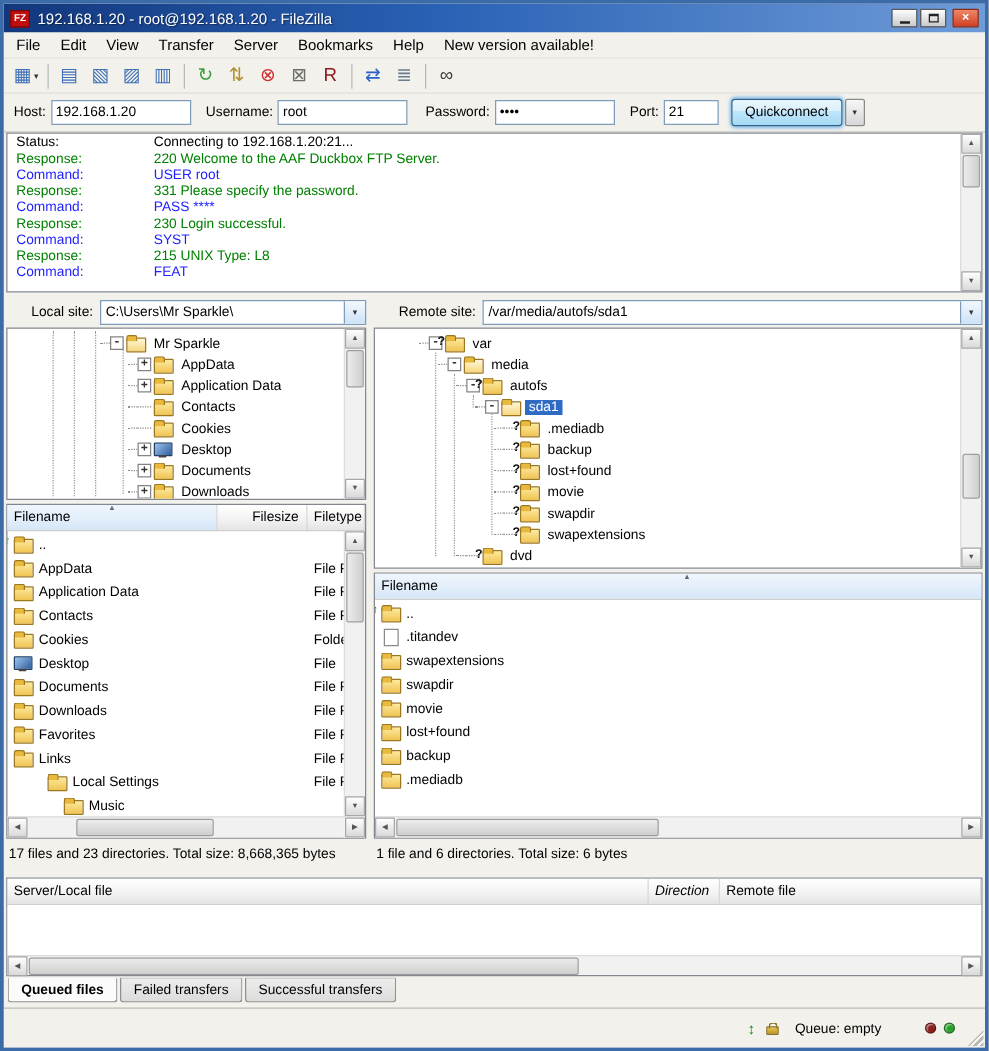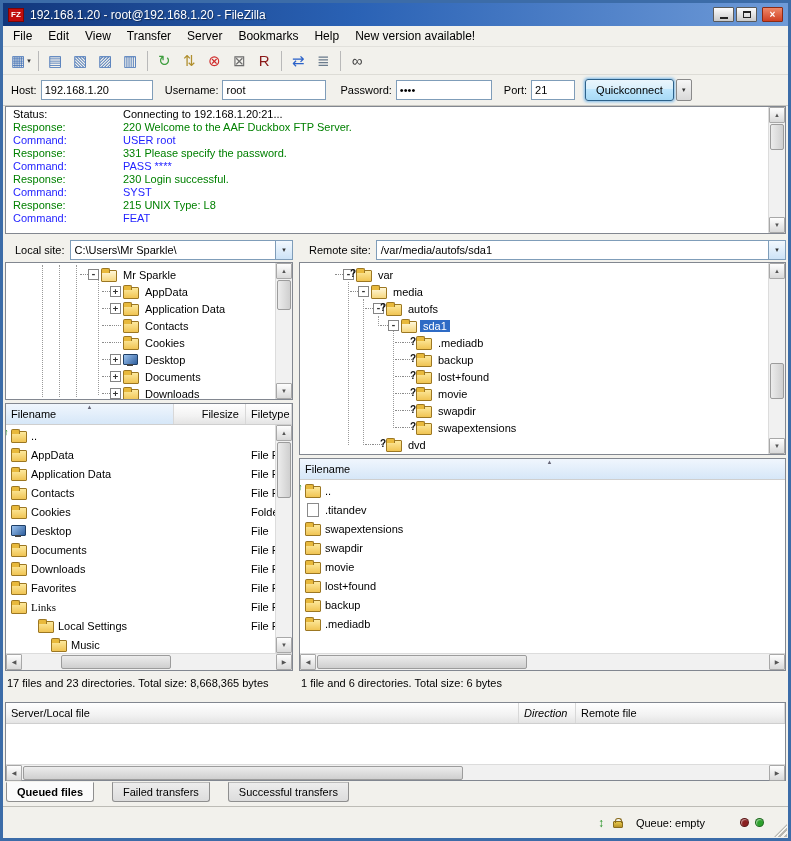--- a/index.html
+++ b/index.html
@@ -48,21 +48,21 @@
   .vscroll .sbtn{left:0}.vscroll .up{top:0}.vscroll .down{bottom:0}
   .hscroll .sbtn{top:0}.hscroll .left{left:0}.hscroll .right{right:0}
   .sthumb{position:absolute;left:1px;width:14px;background:linear-gradient(90deg,#ececec,#cfcfcf);border:1px solid #9c9c9c;border-radius:2px}
   .hthumb{position:absolute;top:1px;height:14px;background:linear-gradient(#ececec,#cfcfcf);border:1px solid #9c9c9c;border-radius:2px}
   .corner{position:absolute;right:0;bottom:0;width:17px;height:17px;background:#f1f1f1}
 
   
   .site-row{position:absolute;height:23px;display:flex;align-items:center}
   .site-row.local{left:2px;top:235px;width:288px}
   .site-row.remote{left:296px;top:235px;width:487px}
-  .site-label{margin:0 5px 0 10px;white-space:nowrap}
+  .site-label{margin:0 5px 0 20px;white-space:nowrap}
   .combo{flex:1;height:20px;border:1px solid #7f9db9;background:#fff;display:flex;align-items:center;position:relative;padding:0 19px 0 4px;overflow:hidden;white-space:nowrap}
   .combo-btn{position:absolute;right:0;top:0;bottom:0;width:17px;background:linear-gradient(#f2f8fd,#cde3f7);border-left:1px solid #7f9db9;display:flex;align-items:center;justify-content:center;font-size:7px;color:#333}
 
   
   .tree{position:absolute;background:#fff;border:1px solid #828790;overflow:hidden}
   #localTree{left:2px;top:259px;width:288px;height:138px}
   #remoteTree{left:296px;top:259px;width:487px;height:193px}
   .tree-rows{position:absolute;inset:0 17px 0 0;padding-top:3px;overflow:hidden}
   .tree-row{height:17px;display:flex;align-items:center;white-space:nowrap}
   .stub{width:8px;height:1px;border-top:1px dotted #8c8c8c;flex:0 0 8px}
@@ -103,21 +103,21 @@
 
   
   .pane-status{position:absolute;height:18px;display:flex;align-items:center;white-space:nowrap}
   .pane-status.local{left:4px;top:671px;width:286px}
   .pane-status.remote{left:298px;top:671px;width:485px}
 
   
   #queueWrap{left:2px;top:699px;width:781px;height:79px}
   .queue-body{position:absolute;top:21px;left:0;right:0;bottom:16px;background:#fff}
   #queueWrap .hscroll{height:16px}
-  .tabsrow{position:absolute;left:3px;top:779px;height:22px;display:flex;gap:18px;align-items:flex-start}
+  .tabsrow{position:absolute;left:3px;top:779px;height:22px;display:flex;gap:2px;align-items:flex-start}
   .qtab{height:20px;padding:3px 10px 0 10px;border:1px solid #8f8f8f;border-top:1px solid #bbb;border-radius:0 0 3px 3px;background:linear-gradient(#ededed,#dcdcdc);white-space:nowrap}
   .qtab.active{background:#fbfbfb;font-weight:bold;border-top-color:#fbfbfb}
 
   
   .statusbar{position:absolute;left:0;top:803px;right:0;bottom:0;border-top:1px solid #bdbcb6;background:#f2f1ec;display:flex;align-items:center;justify-content:flex-end;padding-right:24px;gap:9px}
   .sb-icon{font-weight:bold;font-size:12px;color:#1e8f1e;line-height:12px}
   .sb-lock{position:relative;width:10px;height:7px;background:linear-gradient(#e8c84a,#b8932a);border:1px solid #8a6d1f;border-radius:1px;margin-top:3px}
   .sb-lock::before{content:"";position:absolute;left:1px;top:-4px;width:5px;height:4px;border:1px solid #8a6d1f;border-bottom:none;border-radius:3px 3px 0 0}
   .sb-queue{margin:0 26px 0 4px}
   .leds{display:flex;gap:6px;align-items:center}
@@ -505,21 +505,21 @@
         </div>
         <div class="list-row">
           <span class="cell" style="width: 168px;">
             <span class="fi fi-folder"></span>
             <span class="fname">Favorites</span>
           </span>
           <span class="cell right" style="width: 72px;"></span>
           <span class="cell fill">File Folder</span>
         </div>
         <div class="list-row">
-          <span class="cell" style="width: 168px; font-family: Liberation Serif, serif;">
+          <span class="cell" style="width: 168px;">
             <span class="fi fi-folder"></span>
             <span class="fname">Links</span>
           </span>
           <span class="cell right" style="width: 72px;"></span>
           <span class="cell fill">File Folder</span>
         </div>
         <div class="list-row">
           <span class="cell" style="width: 168px; padding-left: 32px;">
             <span class="fi fi-folder"></span>
             <span class="fname">Local Settings</span>

